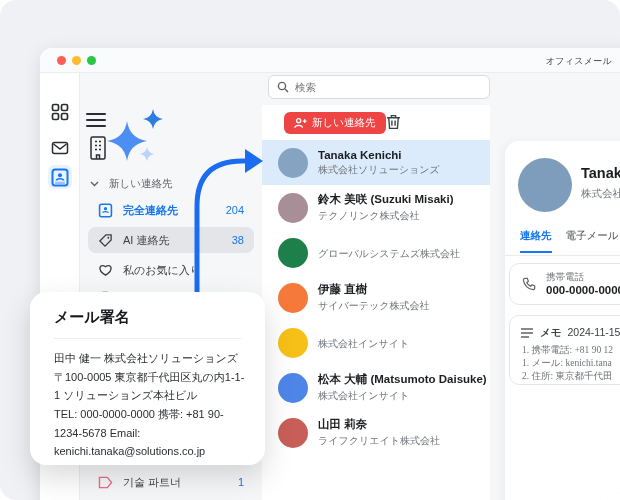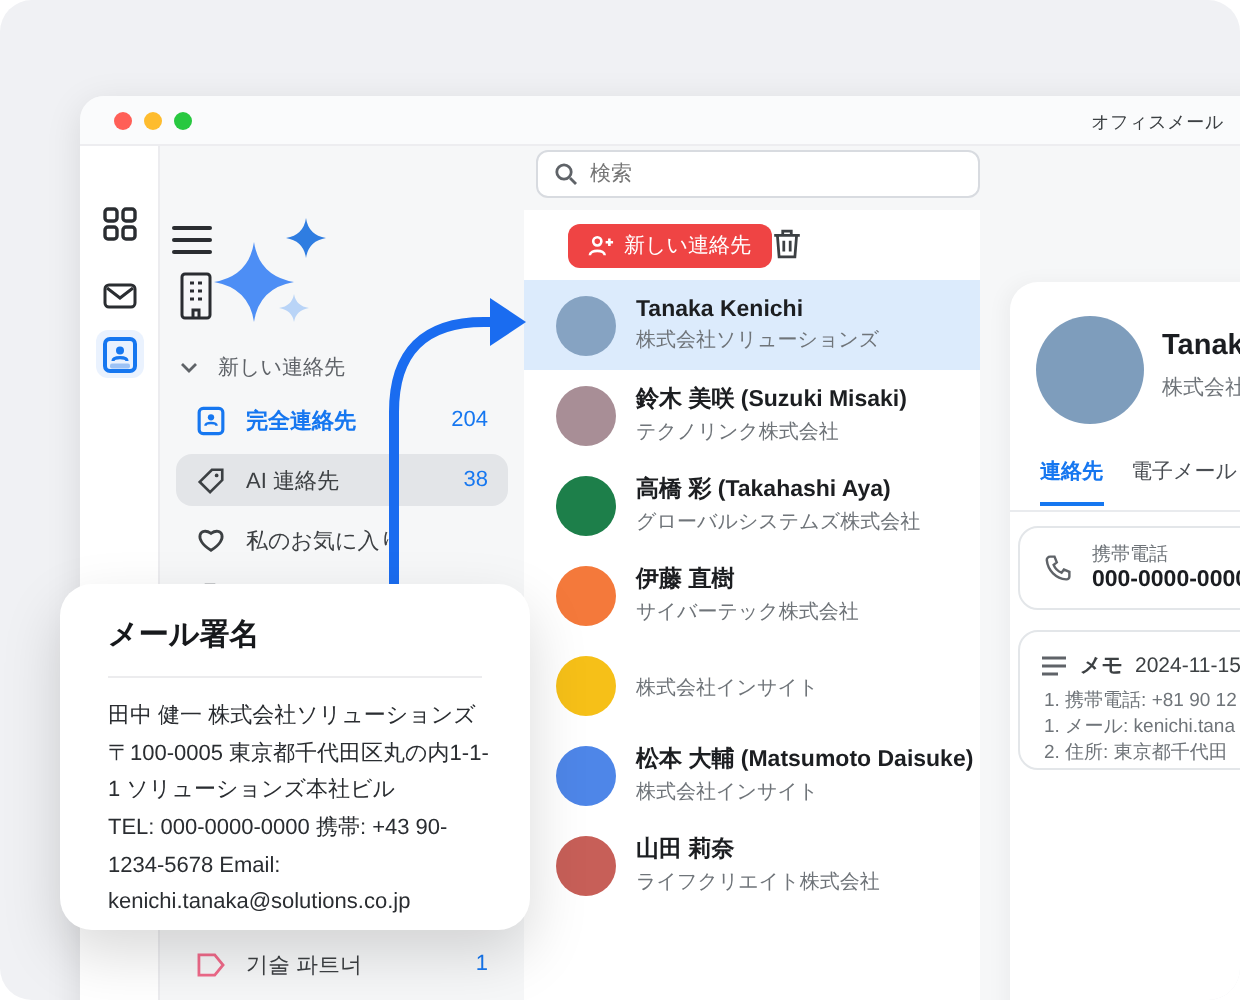--- a/index.html
+++ b/index.html
@@ -58,21 +58,21 @@
   .tab.active { color:#1677f0; font-weight:bold; border-bottom:2.5px solid #1677f0; }
   .d-divider { position:absolute; left:0; top:114px; width:100%; height:1px; background:#e9ebee; }
   .d-card { position:absolute; left:4px; width:190px; background:#fff; border:1px solid #e3e6e9; border-radius:10px; }
   .card-phone { top:122px; height:42px; }
   .card-memo  { top:174px; height:70px; }
   .d-ic { position:absolute; color:#5f6368; }
   .ph-label { position:absolute; left:36px; top:7px; font-size:9.5px; color:#6f7479; white-space:nowrap; }
   .ph-value { position:absolute; left:36px; top:20px; font-size:11.5px; font-weight:bold; color:#1b1d21; white-space:nowrap; }
   .memo-head { position:absolute; left:30px; top:10px; font-size:10.5px; color:#3c4043; white-space:nowrap; }
   .memo-head b { margin-right:6px; font-weight:bold; }
-  .memo-lines { position:absolute; left:12px; top:28px; font-size:9.5px; color:#6f7479; line-height:13px; white-space:nowrap; }
+  .memo-lines { position:absolute; left:12px; top:28px; font-size:9.5px; color:#6f7479; line-height:13px; white-space:nowrap;font-family:Liberation Serif, serif; }
 
   
   .popup { position:absolute; left:30px; top:292px; width:235px; height:173px; background:#fff; border-radius:16px;
            box-shadow:0 12px 30px rgba(0,0,0,.15); z-index:10; padding:16px 24px; }
   .pop-title { font-size:15px; font-weight:bold; color:#17191c; }
   .pop-div { height:1px; background:#ececee; margin:11px 0 10px; }
   .pop-body { font-size:11px; color:#2a2d31; line-height:1.7; width:192px; }
   .pop-email { color:#2a2d31; }
 
   
@@ -224,21 +224,20 @@
       <div class="contact-row" style="top:80px">
         <div class="avatar" style="background: rgb(168, 142, 150);"></div>
         <div>
             <div class="c-name">鈴木 美咲 (Suzuki Misaki)</div>
              <div class="c-company">テクノリンク株式会社</div>
           </div>
       </div>
       <div class="contact-row" style="top:125px">
         <div class="avatar" style="background: rgb(29, 127, 74);"></div>
         <div>
-            <div class="c-name">高橋 彩 (Takahashi Aya)</div>
              <div class="c-company">グローバルシステムズ株式会社</div>
           </div>
       </div>
       <div class="contact-row" style="top:170px">
         <div class="avatar" style="background: rgb(244, 121, 59);"></div>
         <div>
             <div class="c-name">伊藤 直樹</div>
              <div class="c-company">サイバーテック株式会社</div>
           </div>
       </div>
@@ -309,18 +308,18 @@
     <path d="M197 458 L197 206 Q197 161 242 161 L245 161" fill="none" stroke="#1a6cf0" stroke-width="5" stroke-linecap="round"></path>
     <polygon points="245,149 263,161 245,173" fill="#1a6cf0"></polygon>
   </svg>
 
   <div class="popup">
     <div class="pop-title">メール署名</div>
     <div class="pop-div"></div>
     <div class="pop-body">
       <div>田中 健一 株式会社ソリューションズ</div>
       <div>〒100-0005 東京都千代田区丸の内1-1-1 ソリューションズ本社ビル</div>
-      <div>TEL: 000-0000-0000 携帯: +43 90-1234-5678 Email:</div>
+      <div>TEL: 000-0000-0000 携帯: +81 90-1234-5678 Email:</div>
       <a class="pop-email">kenichi.tanaka@solutions.co.jp</a>
     </div>
   </div>
 
 </div>
 
 </body></html>

